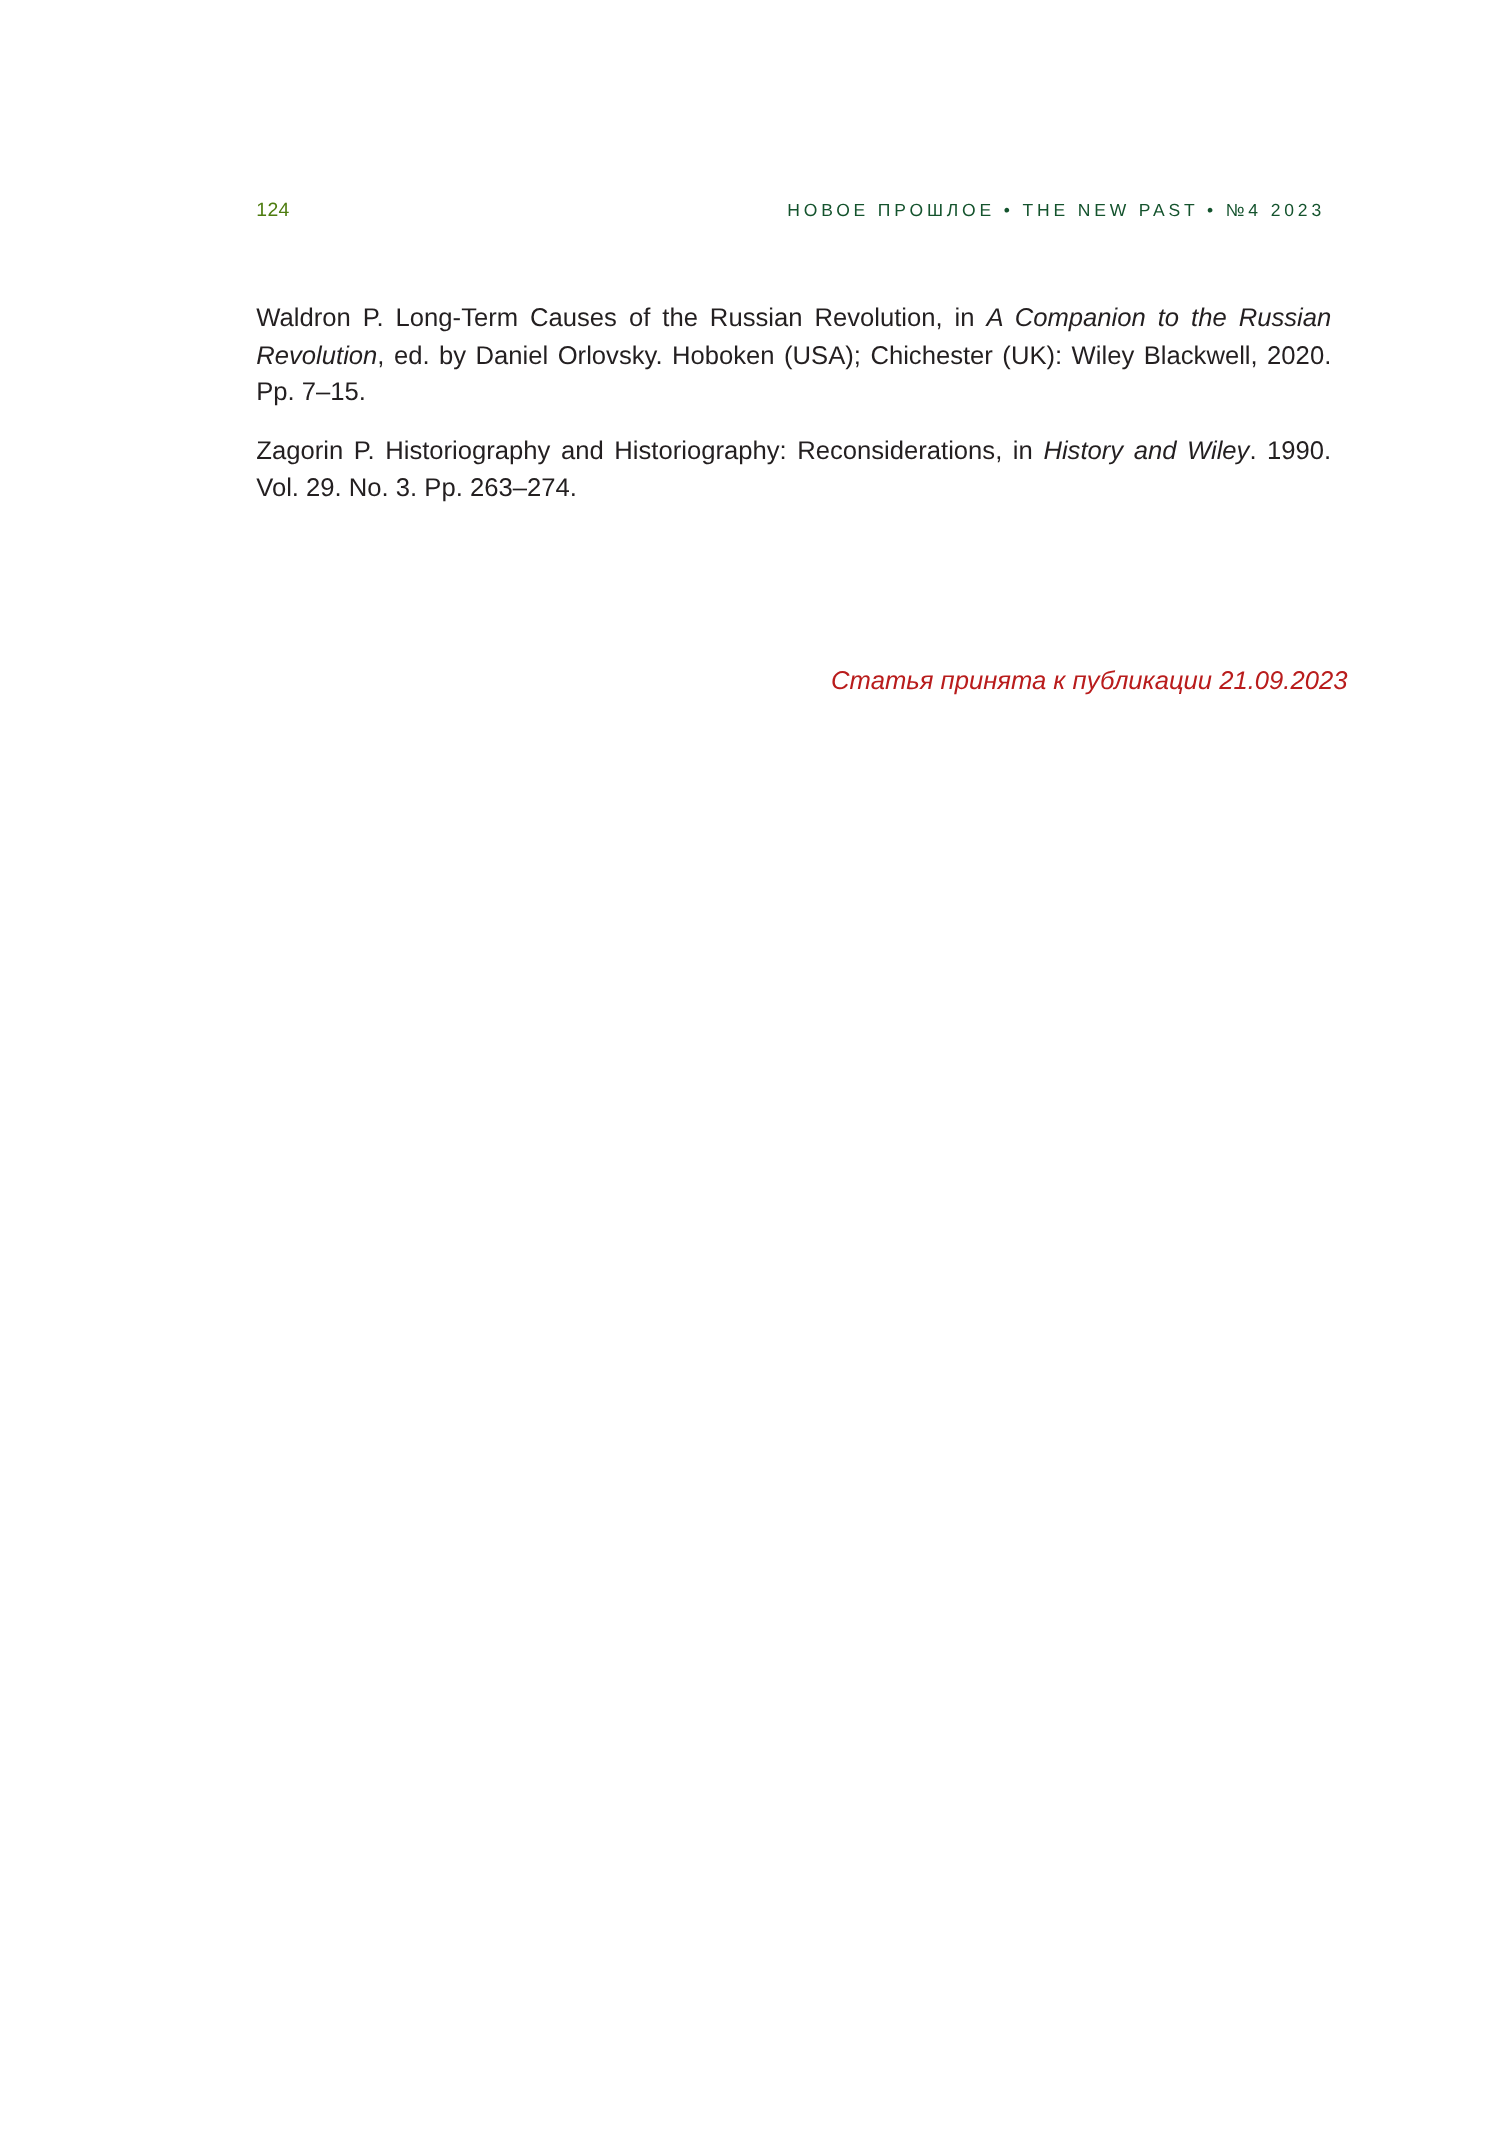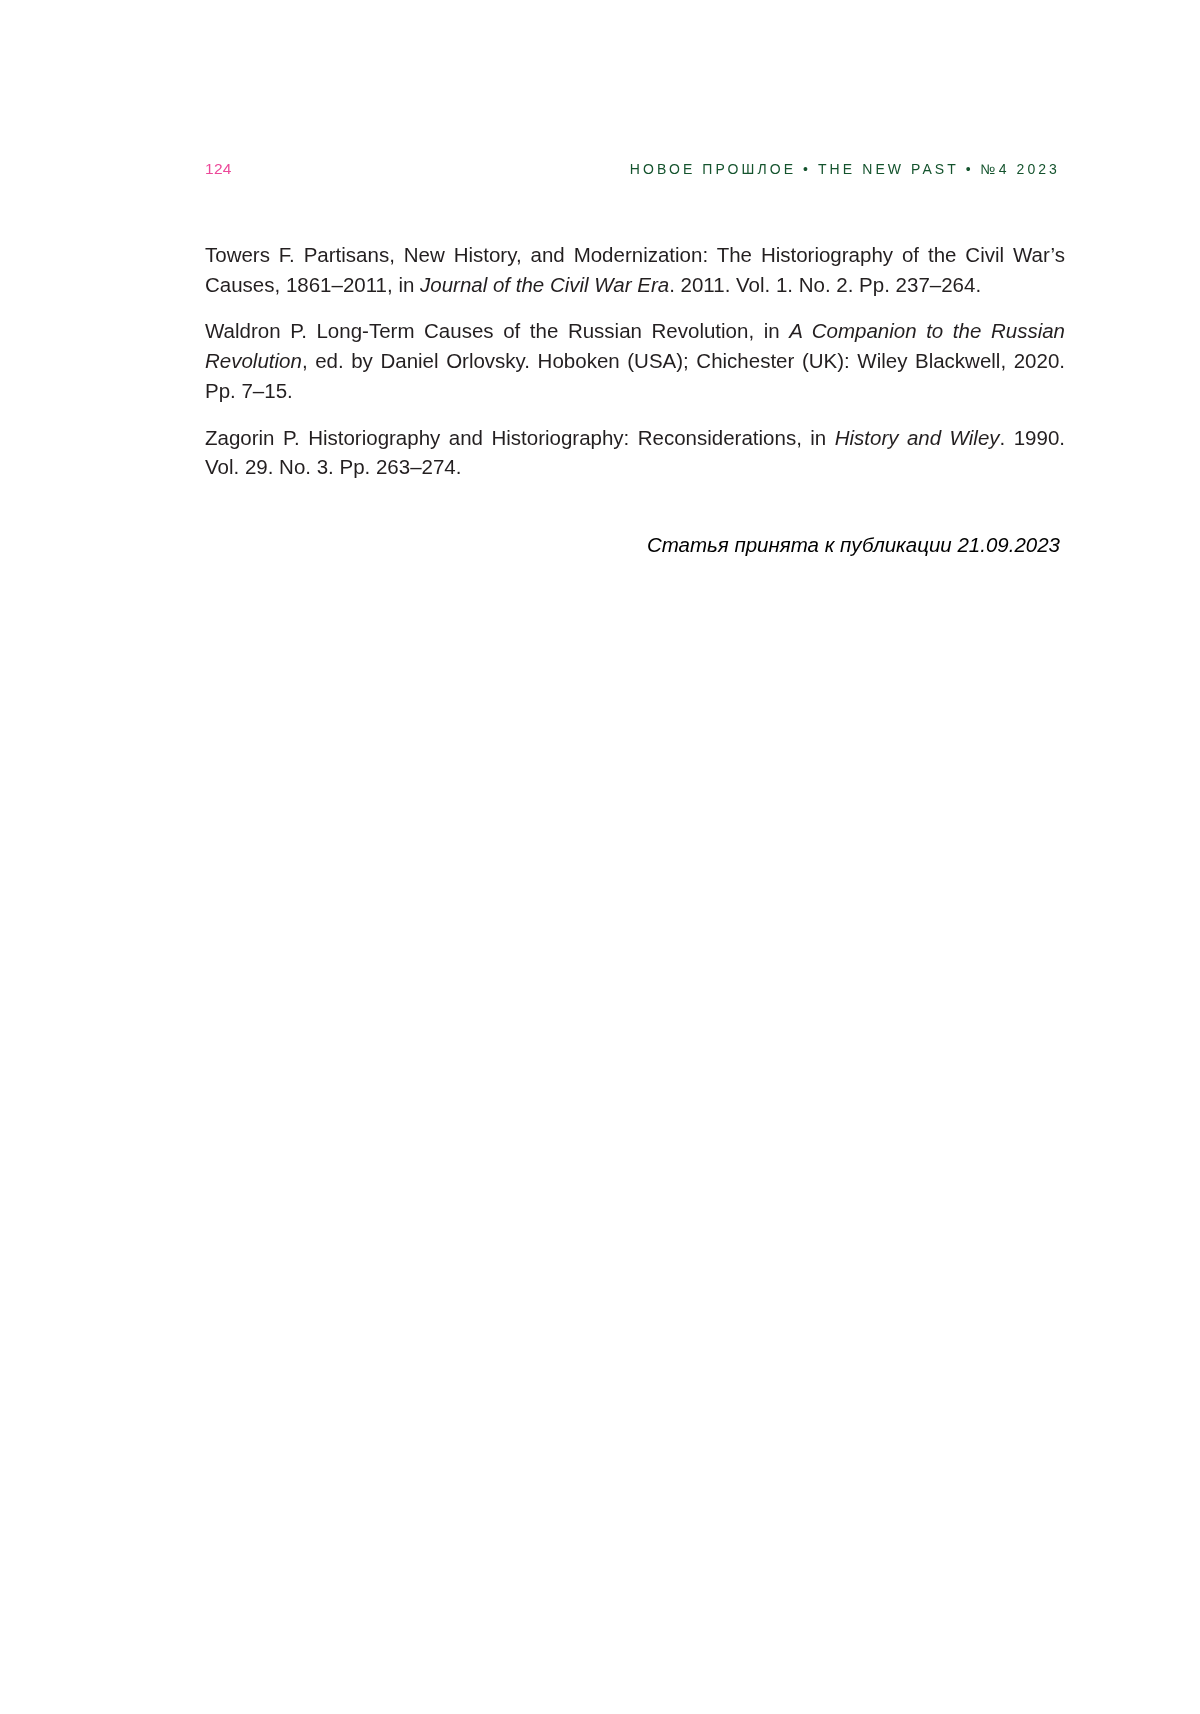--- a/index.html
+++ b/index.html
@@ -32,21 +32,21 @@
     left: 205px;
     top: 160px;
     width: 855px;
     display: flex;
     align-items: baseline;
     justify-content: space-between;
   }
   .folio {
     font-size: 15.5px;
     letter-spacing: 0.02em;
-    color: #ec4899;
+    color: #4d7c0f;
     font-weight: 400;
   }
   .journal-line {
     font-size: 14px;
     letter-spacing: 0.22em;
     color: #14532d;
     font-weight: 400;
     white-space: nowrap;
   }
 
@@ -68,41 +68,40 @@
   }
   .ref:last-of-type {
     margin-bottom: 0;
   }
   .ref i {
     font-style: italic;
   }
 
   .accepted {
     position: absolute;
-    left: 200px;
+    left: 218px;
     top: 530px;
     width: 860px;
     text-align: right;
     font-size: 20.5px;
     font-style: italic;
     line-height: 1.45;
-    color: #000000;
+    color: #b91c1c;
   }
 </style>
 </head>
 <body>
 
 <div class="page">
 
   <div class="running-head">
     <span class="folio">124</span>
     <span class="journal-line">НОВОЕ ПРОШЛОЕ • THE NEW PAST • №4 2023</span>
   </div>
 
   <div class="biblio" id="biblio">
-      <p class="ref"><span>Towers F. Partisans, New History, and Modernization: The Historiography of the Civil War’s Causes, 1861–2011, in </span><i>Journal of the Civil War Era</i><span>. 2011. Vol. 1. No. 2. Pp. 237–264.</span></p>
       <p class="ref"><span>Waldron P. Long-Term Causes of the Russian Revolution, in </span><i>A Companion to the Russian Revolution</i><span>, ed. by Daniel Orlovsky. Hoboken (USA); Chichester (UK): Wiley Blackwell, 2020. Pp. 7–15.</span></p>
       <p class="ref"><span>Zagorin P. Historiography and Historiography: Reconsiderations, in </span><i>History and Wiley</i><span>. 1990. Vol. 29. No. 3. Pp. 263–274.</span></p>
     </div>
 
   <div class="accepted">Статья принята к публикации 21.09.2023</div>
 
 </div>
 
 </body></html>

